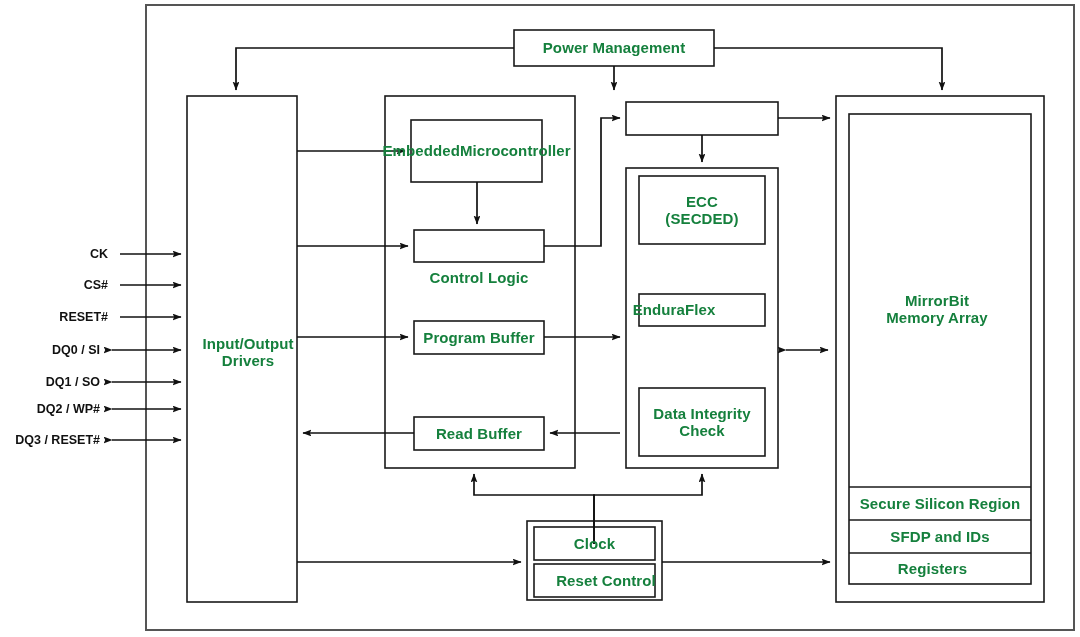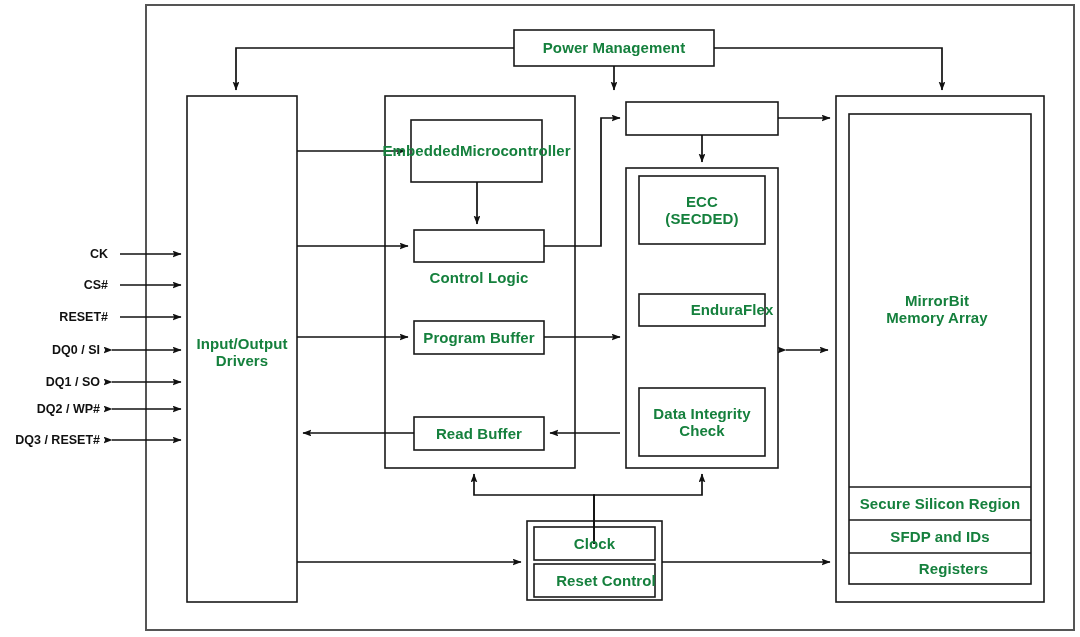--- a/index.html
+++ b/index.html
@@ -120,21 +120,21 @@
 <div class="sig" style="left:0px;top:246px;width:108px;">CK</div>
 <div class="sig" style="left:0px;top:277px;width:108px;">CS#</div>
 <div class="sig" style="left:0px;top:309px;width:108px;">RESET#</div>
 <div class="sig" style="left:0px;top:342px;width:100px;">DQ0 / SI</div>
 <div class="sig" style="left:0px;top:374px;width:100px;">DQ1 / SO</div>
 <div class="sig" style="left:0px;top:401px;width:100px;">DQ2 / WP#</div>
 <div class="sig" style="left:0px;top:432px;width:100px;">DQ3 / RESET#</div>
 
 <div class="lbl" style="left:514px;top:30px;width:200px;height:36px;">Power Management</div>
 
-<div class="lbl" style="left:187px;top:330px;width:110px;height:44px;flex-direction:column;">
+<div class="lbl" style="left:193px;top:330px;width:110px;height:44px;flex-direction:column;">
   <span>Input/Output</span>
   <span>Drivers</span>
 </div>
 
 <div class="lbl" style="left:411px;top:120px;width:131px;height:62px;flex-direction:row;">
   <span>Embedded</span>
   <span>Microcontroller</span>
 </div>
 
 <div class="lbl" style="left:414px;top:230px;width:130px;height:32px;margin-top:32px;">Control Logic</div>
@@ -142,35 +142,35 @@
 <div class="lbl" style="left:414px;top:321px;width:130px;height:33px;">Program Buffer</div>
 
 <div class="lbl" style="left:414px;top:417px;width:130px;height:33px;border-radius:16px;">Read Buffer</div>
 
 
 <div class="lbl" style="left:639px;top:176px;width:126px;height:68px;flex-direction:column;">
   <span>ECC</span>
   <span>(SECDED)</span>
 </div>
 
-<div class="lbl" style="left:659px;top:294px;width:146px;height:32px;">EnduraFlex</div>
+<div class="lbl" style="left:601px;top:294px;width:146px;height:32px;">EnduraFlex</div>
 
 <div class="lbl" style="left:639px;top:388px;width:126px;height:68px;flex-direction:column;border-radius:13px;">
   <span>Data Integrity</span>
   <span>Check</span>
 </div>
 
 <div class="lbl" style="left:846px;top:287px;width:182px;height:44px;flex-direction:column;">
   <span>MirrorBit</span>
   <span>Memory Array</span>
 </div>
 
 <div class="lbl" style="left:849px;top:487px;width:182px;height:33px;">Secure Silicon Region</div>
 
 <div class="lbl" style="left:849px;top:520px;width:182px;height:33px;">SFDP and IDs</div>
 
-<div class="lbl" style="left:849px;top:553px;width:167px;height:31px;padding-left:21px;">Registers</div>
+<div class="lbl" style="left:849px;top:553px;width:167px;height:31px;">Registers</div>
 
 <div class="lbl" style="left:534px;top:527px;width:121px;height:33px;">Clock</div>
 
 <div class="lbl" style="left:534px;top:564px;width:144px;height:33px;">Reset Control</div>
 
 </div>
 
 </body></html>

